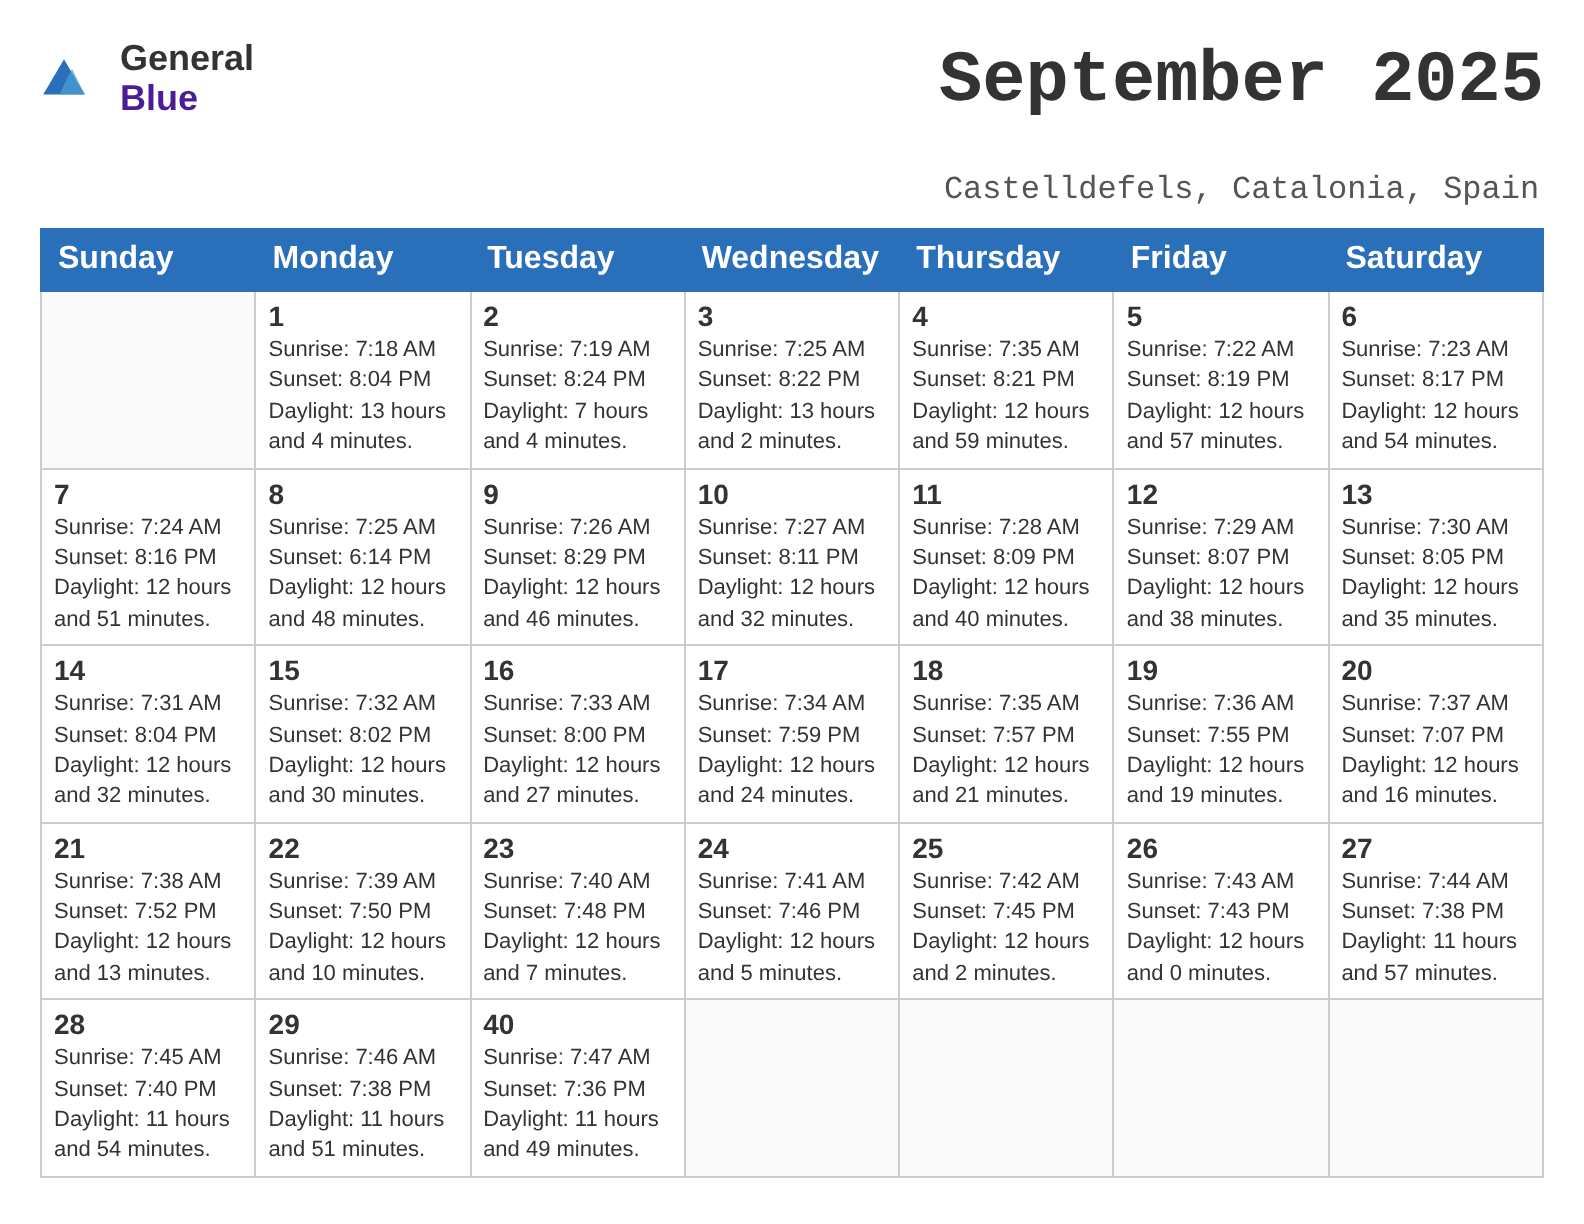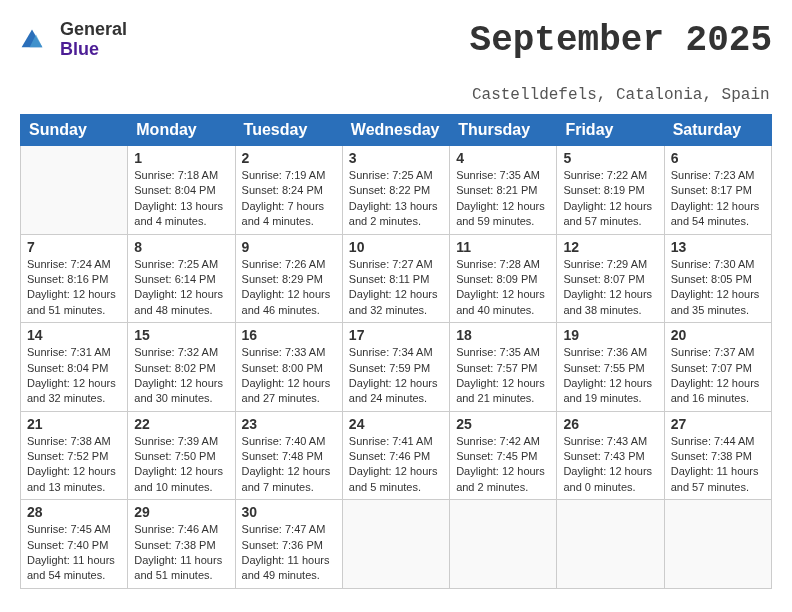--- a/index.html
+++ b/index.html
@@ -363,21 +363,21 @@
       </td>
         <td>
         <span class="day-number">29</span>
         <div class="day-info">
           <span>Sunrise: 7:46 AM</span><br>
           <span>Sunset: 7:38 PM</span><br>
           <span>Daylight: 11 hours and 51 minutes.</span>
         </div>
       </td>
         <td>
-        <span class="day-number">30</span>
+        <span class="day-number">40</span>
         <div class="day-info">
           <span>Sunrise: 7:47 AM</span><br>
           <span>Sunset: 7:36 PM</span><br>
           <span>Daylight: 11 hours and 49 minutes.</span>
         </div>
       </td>
         <td class="empty-cell"></td>
         <td class="empty-cell"></td>
         <td class="empty-cell"></td>
         <td class="empty-cell"></td>

